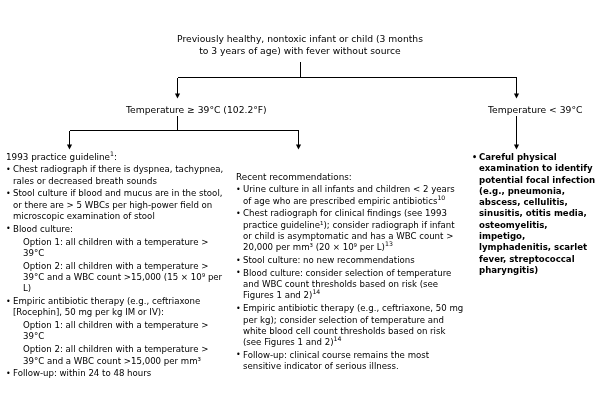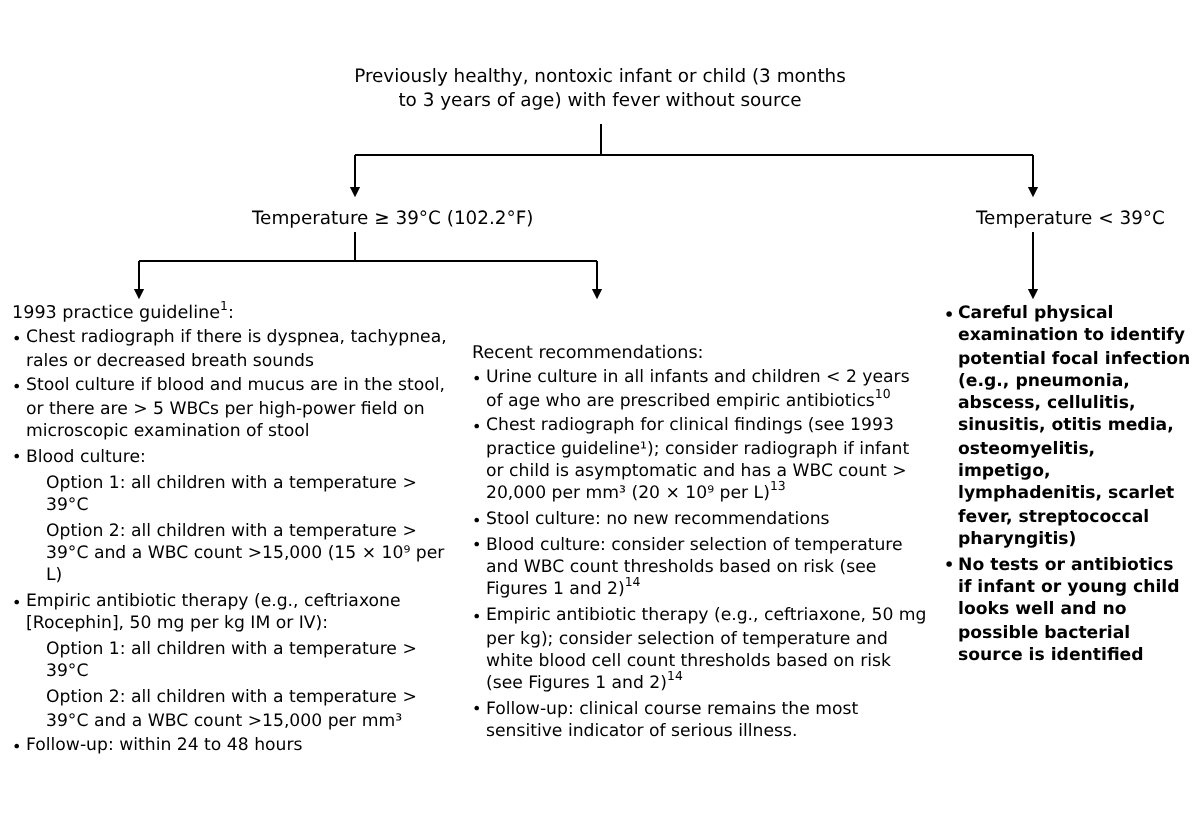--- a/index.html
+++ b/index.html
@@ -175,17 +175,16 @@
         <li><span>Stool culture: no new recommendations</span></li>
         <li><span>Blood culture: consider selection of temperature and WBC count thresholds based on risk (see Figures 1 and 2)</span><sup>14</sup></li>
         <li><span>Empiric antibiotic therapy (e.g., ceftriaxone, 50 mg per kg); consider selection of temperature and white blood cell count thresholds based on risk (see Figures 1 and 2)</span><sup>14</sup></li>
         <li><span>Follow-up: clinical course remains the most sensitive indicator of serious illness.</span></li>
       </ul>
   </div>
 
   <div class="col" id="col-right">
     <ul class="items">
         <li><span>Careful physical examination to identify potential focal infection (e.g., pneumonia, abscess, cellulitis, sinusitis, otitis media, osteomyelitis, impetigo, lymphadenitis, scarlet fever, streptococcal pharyngitis)</span></li>
-        <li><span>No tests or antibiotics if infant or young child looks well and no possible bacterial source is identified</span></li>
       </ul>
   </div>
 
 </div>
 
 </body></html>

